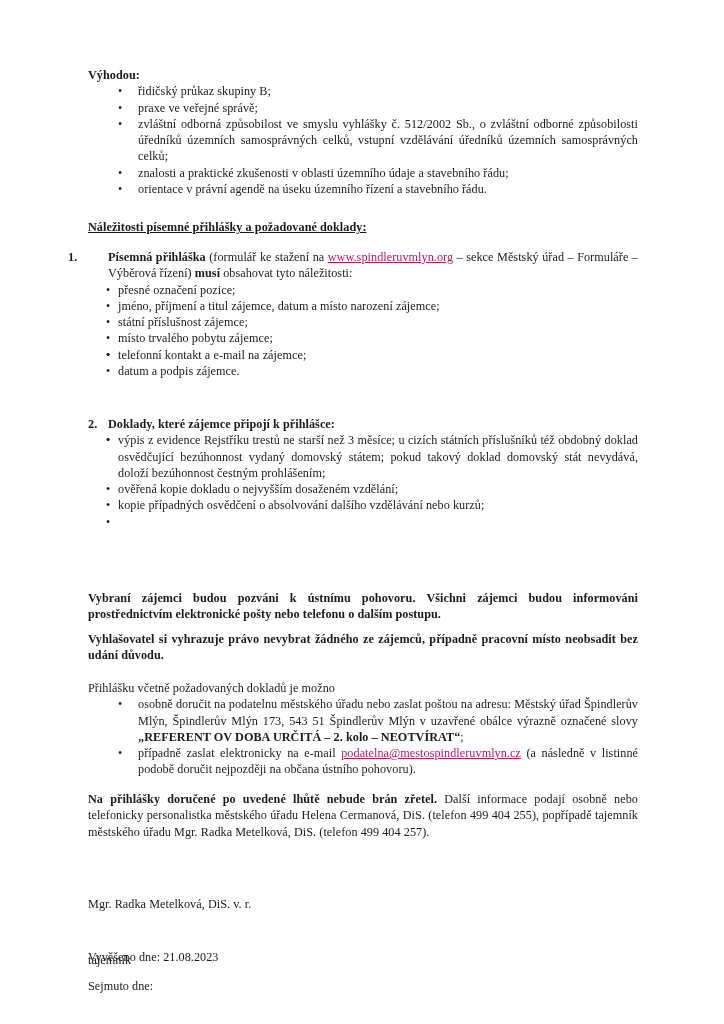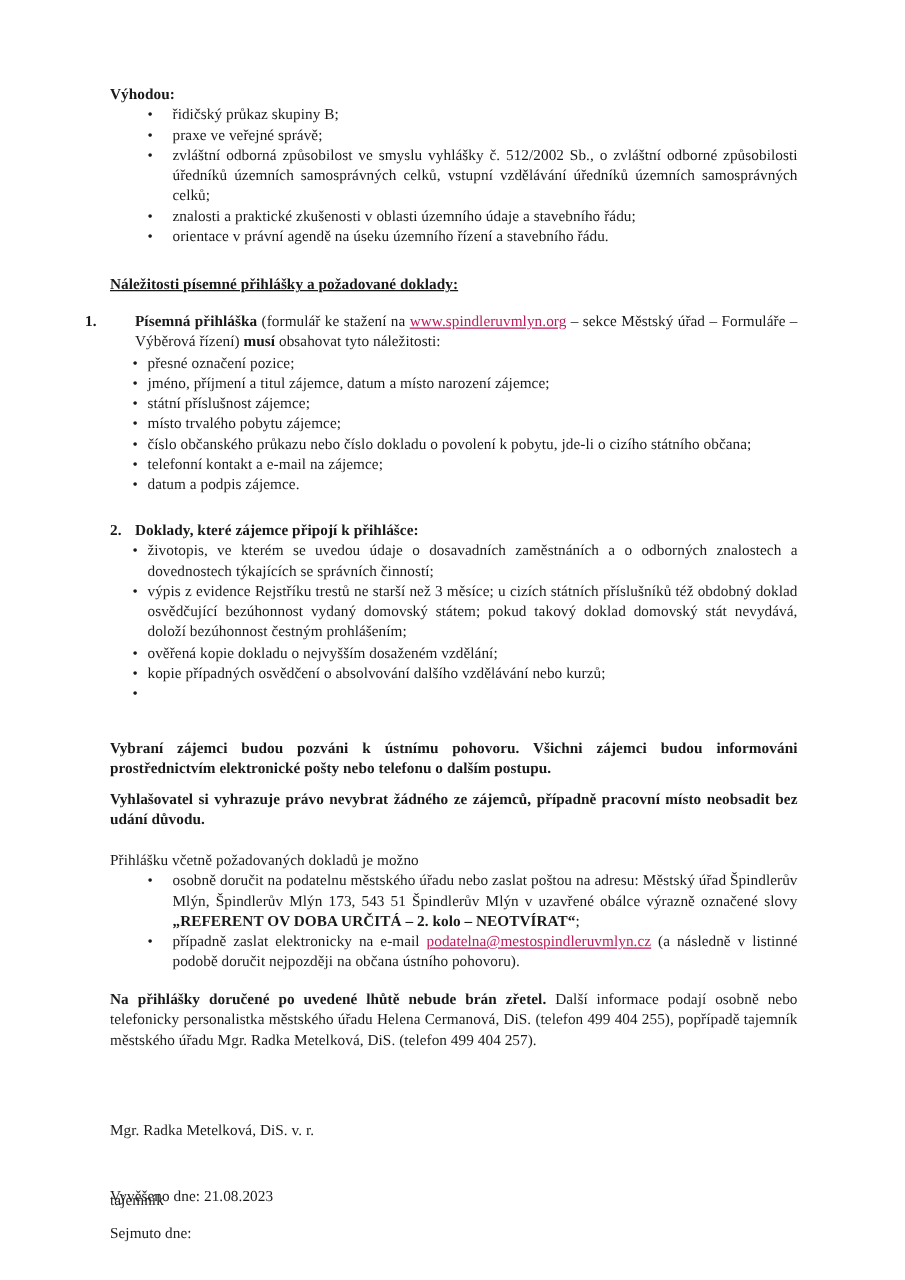--- a/index.html
+++ b/index.html
@@ -50,30 +50,30 @@
 
   <div class="abs" style="top:249px;">
     <div class="j" style="padding-left:20px; text-indent:-20px;">
       <span class="num b">1.</span><span class="b">Písemná přihláška</span><span> (formulář ke stažení na </span><a class="link">www.spindleruvmlyn.org</a><span> – sekce Městský úřad – Formuláře – Výběrová řízení) </span><span class="b">musí</span><span> obsahovat tyto náležitosti:</span>
     </div>
     <ul class="list-b">
       <li><span class="dot">•</span><span>přesné označení pozice;</span></li>
       <li><span class="dot">•</span><span>jméno, příjmení a titul zájemce, datum a místo narození zájemce;</span></li>
       <li><span class="dot">•</span><span>státní příslušnost zájemce;</span></li>
       <li><span class="dot">•</span><span>místo trvalého pobytu zájemce;</span></li>
-      <li><span class="dot">•</span><span>číslo občanského průkazu nebo číslo dokladu o povolení k pobytu, jde-li o cizího státního občana;</span></li>
+      <li><span class="dot">•</span></li>
       <li><span class="dot">•</span><span>telefonní kontakt a e-mail na zájemce;</span></li>
       <li><span class="dot">•</span><span>datum a podpis zájemce.</span></li>
     </ul>
   </div>
 
   <div class="abs" style="top:416px;">
     <div class="b"><span class="num">2.</span><span>Doklady, které zájemce připojí k přihlášce:</span></div>
     <ul class="list-b j">
-      <li><span class="dot">•</span><span>životopis, ve kterém se uvedou údaje o dosavadních zaměstnáních a o odborných znalostech a dovednostech týkajících se správních činností;</span></li>
+      <li><span class="dot">•</span></li>
       <li><span class="dot">•</span><span>výpis z evidence Rejstříku trestů ne starší než 3 měsíce; u cizích státních příslušníků též obdobný doklad osvědčující bezúhonnost vydaný domovský státem; pokud takový doklad domovský stát nevydává, doloží bezúhonnost čestným prohlášením;</span></li>
       <li><span class="dot">•</span><span>ověřená kopie dokladu o nejvyšším dosaženém vzdělání;</span></li>
       <li><span class="dot">•</span><span>kopie případných osvědčení o absolvování dalšího vzdělávání nebo kurzů;</span></li>
       <li><span class="dot">•</span></li>
     </ul>
   </div>
 
   <div class="abs b j" style="top:590px;">Vybraní zájemci budou pozváni k  ústnímu pohovoru. Všichni zájemci budou informováni prostřednictvím elektronické pošty nebo telefonu o dalším postupu.</div>
   <div class="abs b j" style="top:631px;">Vyhlašovatel si vyhrazuje právo nevybrat žádného ze zájemců, případně pracovní místo neobsadit bez udání důvodu.</div>
 

